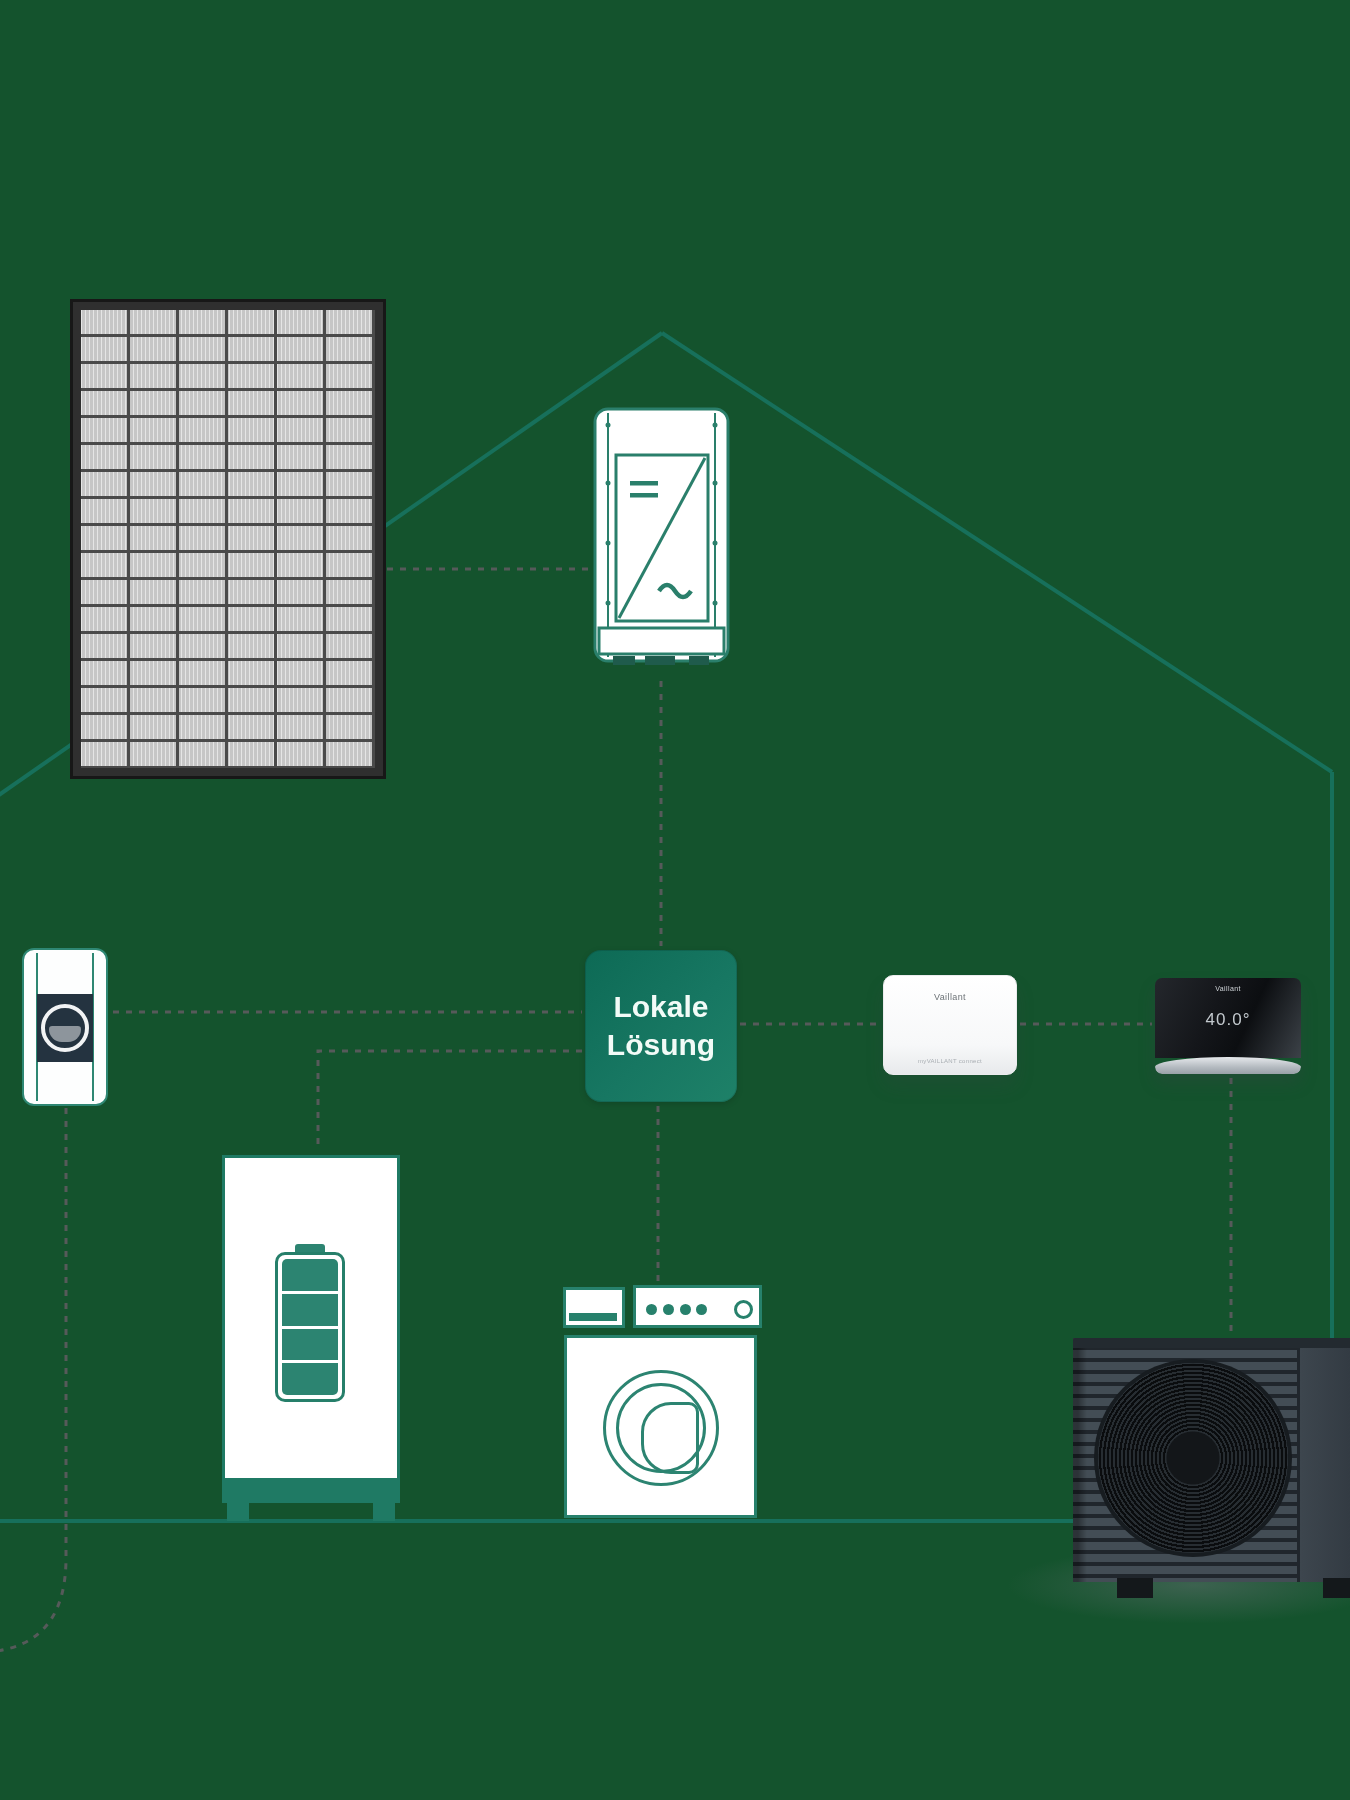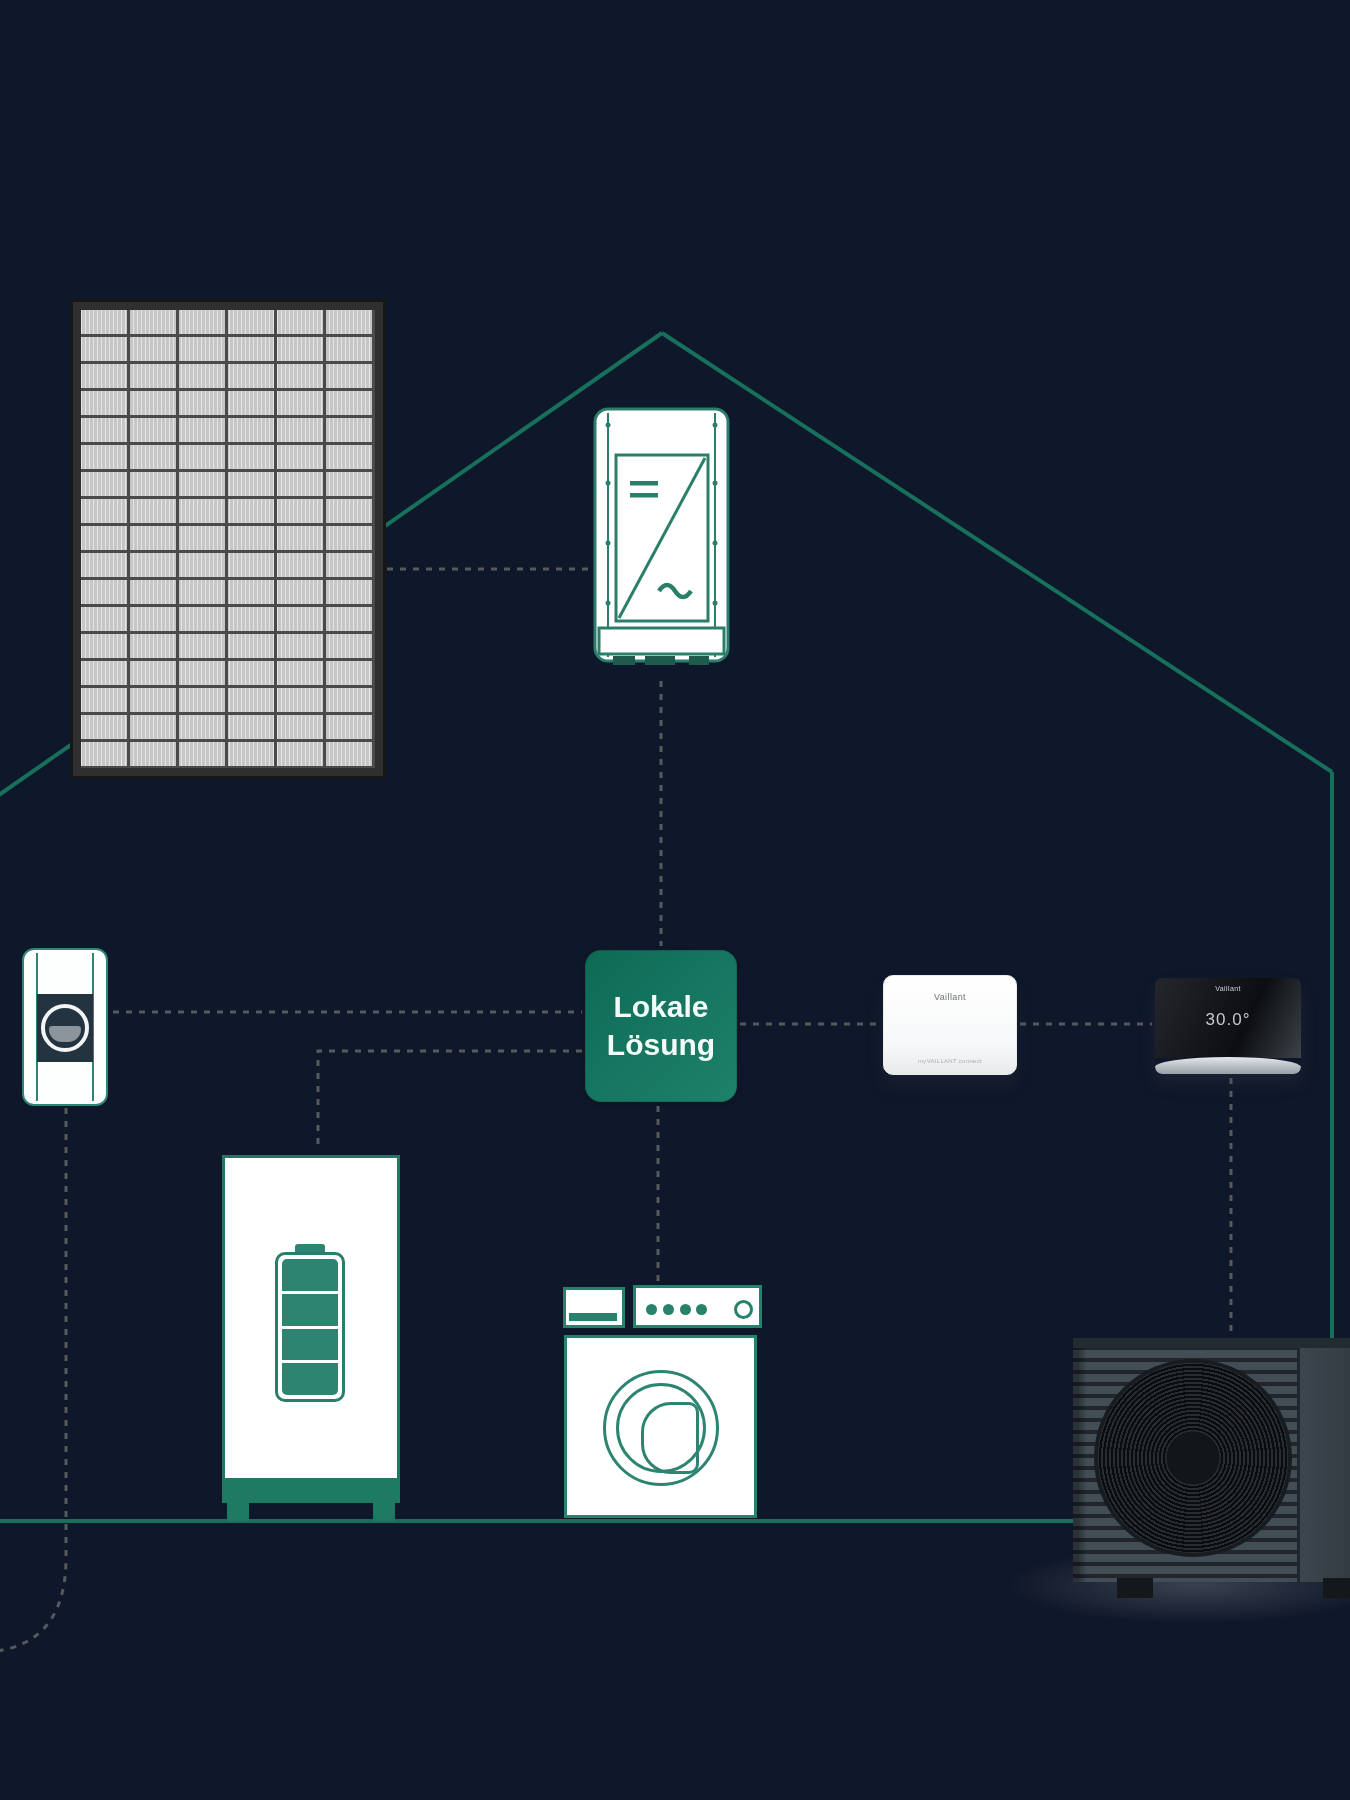--- a/index.html
+++ b/index.html
@@ -1,17 +1,17 @@
 <!DOCTYPE html>
 <html><head>
 <meta charset="utf-8">
 <style>
   html,body{margin:0;padding:0;background:#fff;}
   #stage{
-    position:relative;width:1350px;height:1800px;background:#0f172a;overflow:hidden;
+    position:relative;width:1350px;height:1800px;background:#14532d;overflow:hidden;
     font-family:"Liberation Sans", sans-serif;
   }
   #stage *{box-sizing:border-box;}
   .lines{position:absolute;left:0;top:0;z-index:1;}
   .comp{position:absolute;z-index:2;}
 
   
   .solar{
     left:73px;top:302px;width:310px;height:474px;
     border:8px solid #2f2f2f;box-shadow:0 0 0 3px #171717;
@@ -251,21 +251,21 @@
   </div>
 
   <div class="comp gateway">
     <div class="brand">Vaillant</div>
     <div class="model">myVAILLANT connect</div>
   </div>
 
   <div class="comp thermo">
     <div class="screen"></div>
     <div class="brand">Vaillant</div>
-    <div class="temp">30.0°</div>
+    <div class="temp">40.0°</div>
     <div class="chin"></div>
   </div>
 
   <div class="comp hp-shadow"></div>
   <div class="comp heatpump">
     <div class="bodyL"></div>
     <div class="bodyR"></div>
     <div class="rim"></div>
     <div class="fan"></div>
     <div class="foot l"></div>

